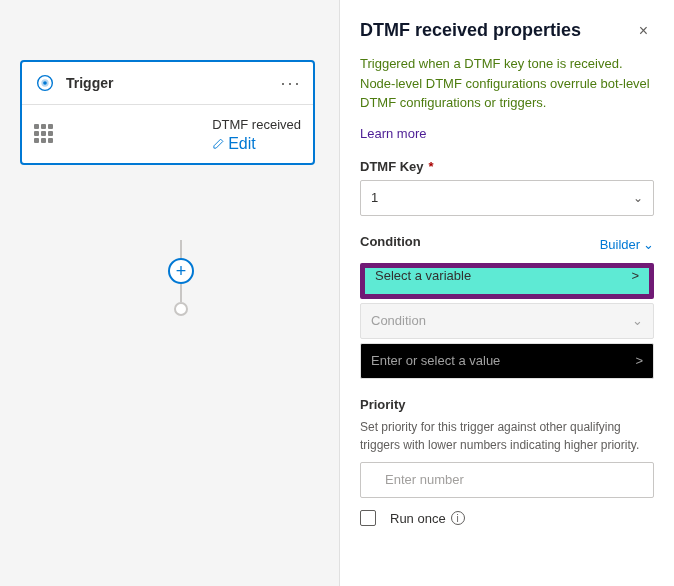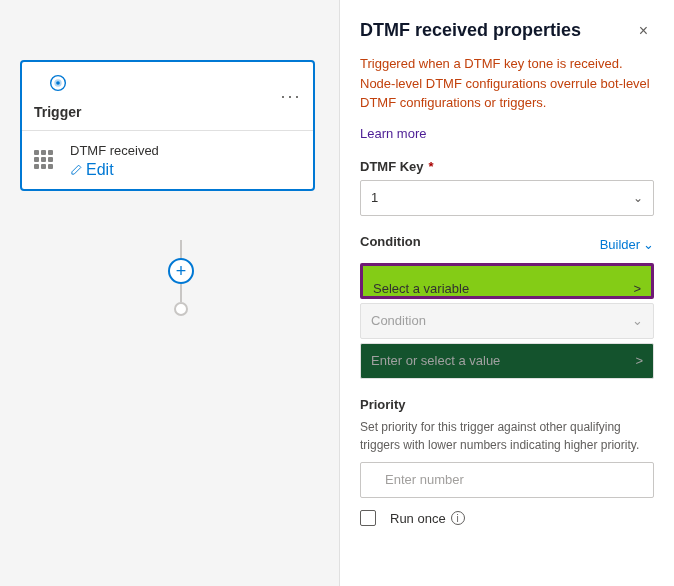--- a/index.html
+++ b/index.html
@@ -38,21 +38,20 @@
       align-items: center;
       justify-content: space-between;
       padding: 10px 12px;
       border-bottom: 1px solid #e0e0e0;
     }
 
     .trigger-header-left {
       display: flex;
       align-items: center;
       gap: 10px;
-      flex-direction: column;
     }
 
     .trigger-icon {
       width: 22px;
       height: 22px;
       color: #0078d4;
     }
 
     .trigger-title {
       font-size: 14px;
@@ -64,21 +63,22 @@
       font-size: 18px;
       color: #605e5c;
       cursor: pointer;
       letter-spacing: 1px;
     }
 
     .dtmf-item {
       display: flex;
       align-items: center;
       padding: 12px 12px 10px 12px;
-      gap: 14px;
+      gap: 0;
+      justify-content: space-between;
     }
 
     .dtmf-icon-grid {
       width: 22px;
       height: 22px;
       display: grid;
       grid-template-columns: repeat(3, 6px);
       grid-template-rows: repeat(3, 6px);
       gap: 1px;
       opacity: 0.6;
@@ -186,21 +186,21 @@
       border: none;
       cursor: pointer;
       font-size: 16px;
       color: #605e5c;
       padding: 2px 6px;
       border-radius: 2px;
     }
 
     .panel-description {
       font-size: 13px;
-      color: #c2410c;
+      color: #4d7c0f;
       line-height: 1.5;
       margin-bottom: 12px;
     }
 
     .learn-more {
       color: #4c1d95;
       font-size: 13px;
       text-decoration: none;
       cursor: pointer;
     }
@@ -255,28 +255,28 @@
       font-size: 13px;
       cursor: pointer;
       display: flex;
       align-items: center;
       gap: 3px;
     }
 
     .variable-select {
       width: 100%;
       height: 36px;
-      border: 3px solid #701a75;
-      border-radius: 2px;
-      background: #84cc16;
+      border: 5px solid #701a75;
+      border-radius: 2px;
+      background: #5eead4;
       padding: 0 10px;
       font-size: 13px;
       color: #323130;
       display: flex;
-      align-items: flex-end;
+      align-items: flex-start;
       justify-content: space-between;
       cursor: pointer;
       margin-bottom: 4px;
     }
 
     .condition-row {
       width: 100%;
       height: 36px;
       border: 1px solid #e0e0e0;
       border-radius: 2px;
@@ -289,21 +289,21 @@
       justify-content: space-between;
       cursor: not-allowed;
       margin-bottom: 4px;
     }
 
     .value-row {
       width: 100%;
       height: 36px;
       border: 1px solid #e0e0e0;
       border-radius: 2px;
-      background: #14532d;
+      background: #000000;
       padding: 0 10px;
       font-size: 13px;
       color: #a0a0a0;
       display: flex;
       align-items: center;
       justify-content: space-between;
       cursor: not-allowed;
     }
 
     .priority-section {

